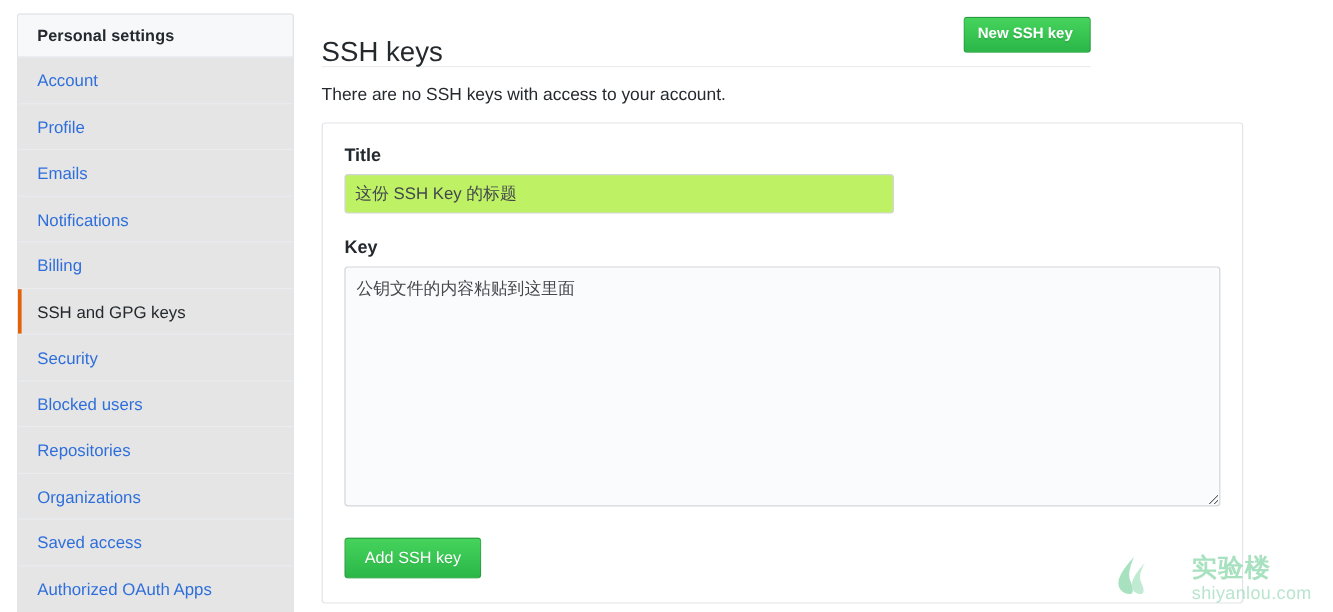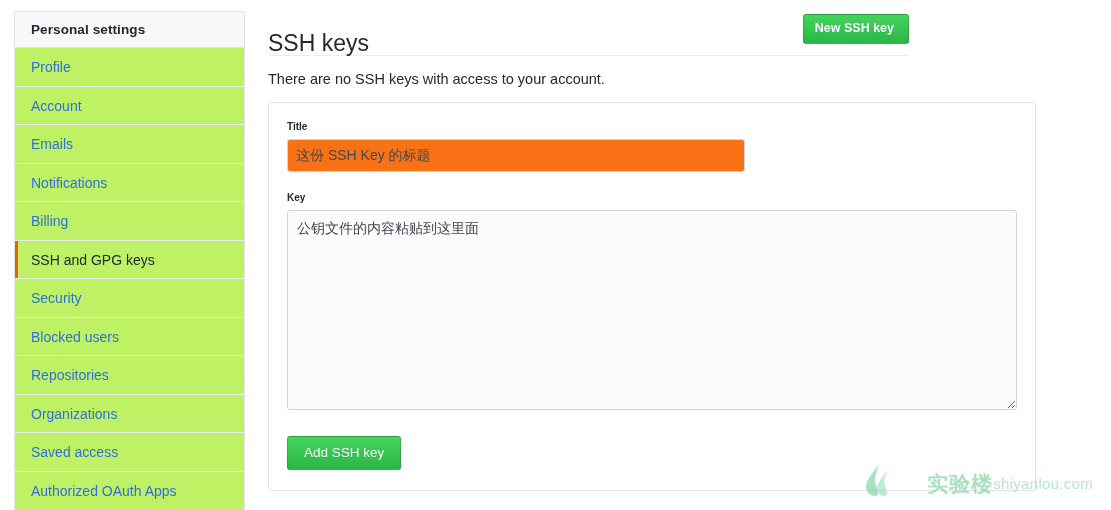--- a/index.html
+++ b/index.html
@@ -20,21 +20,21 @@
   
   #sidebar {
     position: absolute;
     left: 14px;
     top: 11px;
     width: 231px;
     border: 1px solid #e1e4e8;
     border-bottom: none;
     border-radius: 3px 3px 0 0;
     box-sizing: border-box;
-    background: #bef264;
+    background: #e5e5e5;
     overflow: hidden;
   }
   .side-header {
     background: #f6f8fa;
     padding: 10px 0 10px 16px;
     font-size: 13.5px;
     font-weight: bold;
     color: #24292e;
     border-bottom: 1px solid #e1e4e8;
     letter-spacing: .1px;
@@ -114,35 +114,35 @@
   .card {
     margin-top: 15px;
     border: 1px solid #e1e4e8;
     border-radius: 3px;
     background: #fff;
     padding: 18px 18px 20px 18px;
     box-sizing: border-box;
     width: 768px;
   }
   .field-label {
-    font-size: 10px;
+    font-size: 15px;
     font-weight: bold;
     color: #24292e;
     margin-bottom: 7px;
   }
   .text-input {
     display: block;
     width: 458px;
     height: 33px;
     box-sizing: border-box;
     padding: 6px 8px;
     font-size: 14px;
     font-family: "Liberation Sans", "DejaVu Sans", sans-serif;
     color: #24292e;
-    background: #f97316;
+    background: #bef264;
     border: 1px solid #d1d5da;
     border-radius: 3px;
     outline: none;
   }
   .text-input::placeholder { color: #44484d; opacity: 1; }
   .label-key { margin-top: 20px; }
   .key-area {
     display: block;
     width: 730px;
     height: 200px;
@@ -181,21 +181,21 @@
     right: 18px;
     bottom: 8px;
     display: flex;
     align-items: center;
     opacity: .55;
     pointer-events: none;
   }
   #watermark .wm-mark { margin-right: 6px; }
   #watermark .wm-text {
     display: flex;
-    flex-direction: row;
+    flex-direction: column;
     line-height: 1;
     margin-left: 29px;
   }
   #watermark .wm-cn {
     font-size: 21px;
     font-weight: bold;
     color: #62c98d;
     letter-spacing: 1px;
   }
   #watermark .wm-en {
@@ -204,22 +204,22 @@
     letter-spacing: .3px;
     margin-top: 3px;
   }
 </style>
 </head>
 <body>
 
 <nav id="sidebar">
   <div class="side-header">Personal settings</div>
   <div id="sidebar-items">
+      <div class="side-item"><span>Account</span></div>
       <div class="side-item"><span>Profile</span></div>
-      <div class="side-item"><span>Account</span></div>
       <div class="side-item"><span>Emails</span></div>
       <div class="side-item"><span>Notifications</span></div>
       <div class="side-item"><span>Billing</span></div>
       <div class="side-item active"><span>SSH and GPG keys</span></div>
       <div class="side-item"><span>Security</span></div>
       <div class="side-item"><span>Blocked users</span></div>
       <div class="side-item"><span>Repositories</span></div>
       <div class="side-item"><span>Organizations</span></div>
       <div class="side-item"><span>Saved access</span></div>
       <div class="side-item"><span>Authorized OAuth Apps</span></div>

